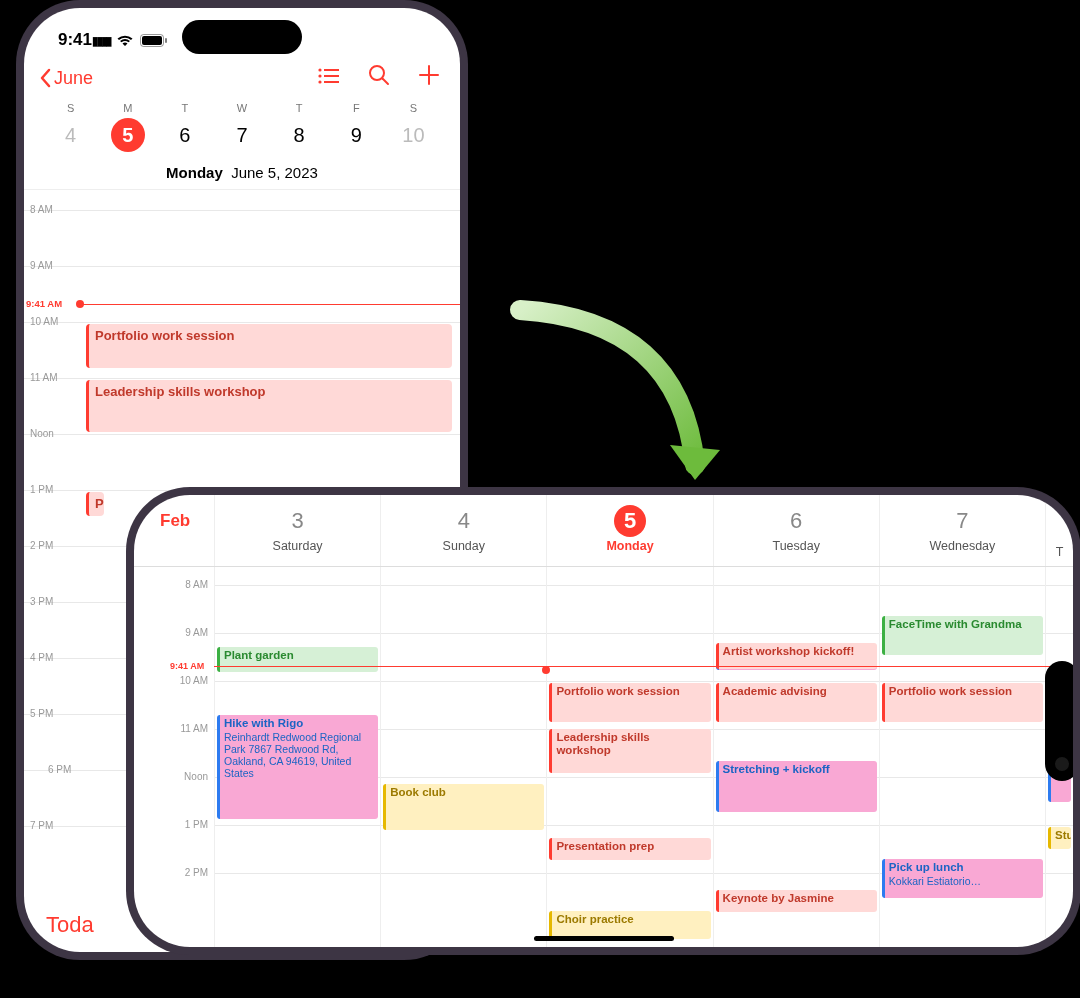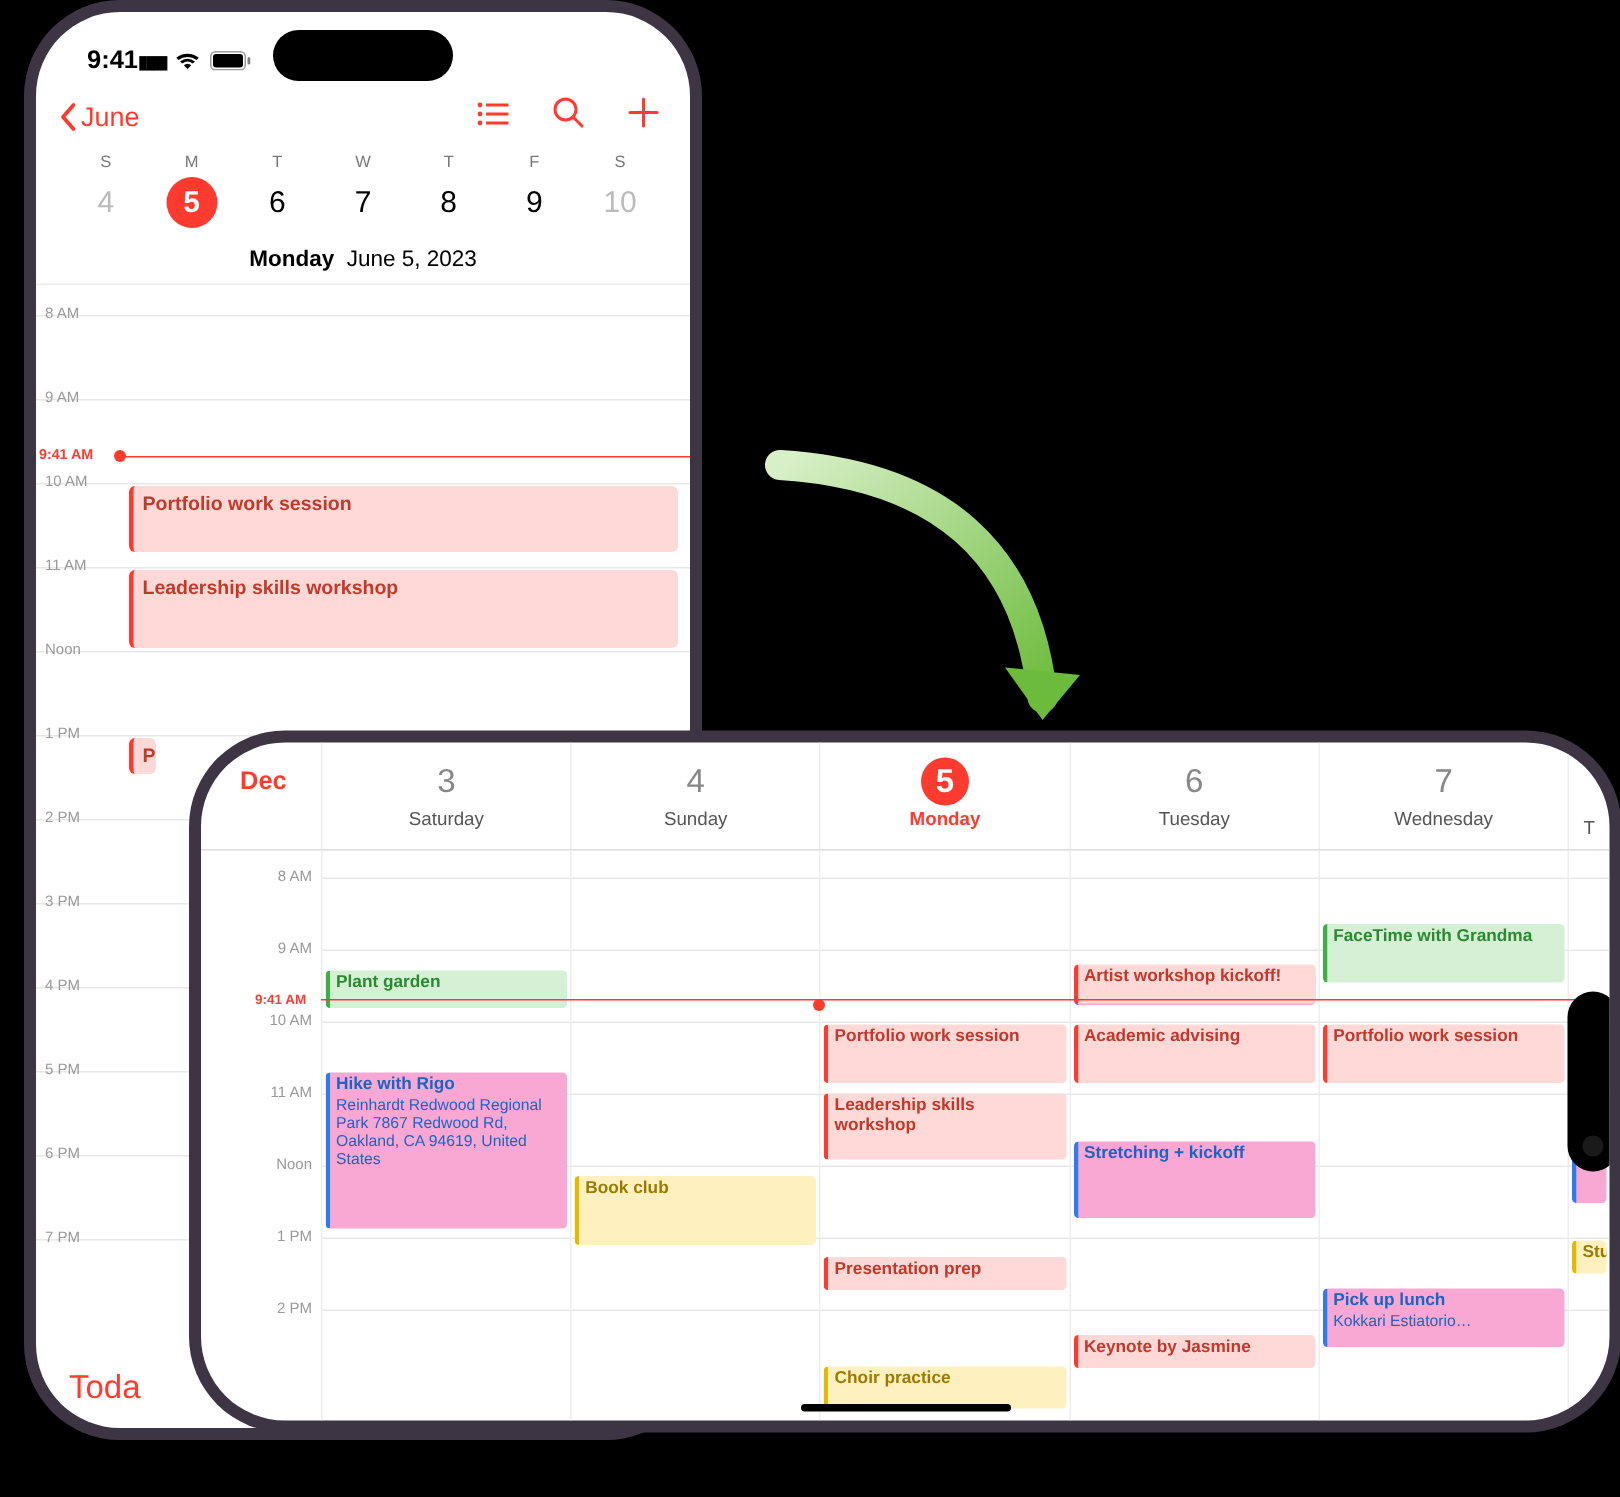--- a/index.html
+++ b/index.html
@@ -411,21 +411,21 @@
         <div class="hour-label" style="top: 300px;">1 PM</div>
         <div class="hour-row" style="top: 356px;"></div>
         <div class="hour-label" style="top: 356px;">2 PM</div>
         <div class="hour-row" style="top: 412px;"></div>
         <div class="hour-label" style="top: 412px;">3 PM</div>
         <div class="hour-row" style="top: 468px;"></div>
         <div class="hour-label" style="top: 468px;">4 PM</div>
         <div class="hour-row" style="top: 524px;"></div>
         <div class="hour-label" style="top: 524px;">5 PM</div>
         <div class="hour-row" style="top: 580px;"></div>
-        <div class="hour-label" style="top: 580px;">6 PM</div>
+        <div class="hour-label" style="top: 580px; margin-left: 18px;">6 PM</div>
         <div class="hour-row" style="top: 636px;"></div>
         <div class="hour-label" style="top: 636px;">7 PM</div>
         <div class="now-line" style="top: 114.267px;">
           <div class="now-dot"></div>
         </div>
         <div class="now-label" style="top: 114.267px;">9:41 AM</div>
         <div class="event red" style="top: 134px; height: 43.6px;">Portfolio work session</div>
         <div class="event red" style="top: 190px; height: 52px;">Leadership skills workshop</div>
         <div class="event red" style="top: 302px; height: 24px; right: auto; width: 18px; padding-right: 0px;">P</div>
       </div>
@@ -445,21 +445,21 @@
     <path d="M 40 30 Q 200 40 215 185" stroke="url(#ag)" stroke-width="20" fill="none" stroke-linecap="round"></path>
     <path d="M 215 200 L 190 165 L 240 170 Z" fill="#6dbb3c"></path>
   </svg>
 </div>
 
 <div class="phone-landscape">
   <div class="screen">
     <div class="land-island"></div>
 
     <div class="land-header" id="l-header">
-      <div class="land-month">Dec</div>
+      <div class="land-month">Feb</div>
     <div class="land-day-head"><div class="land-day-num">3</div><div class="land-day-name">Saturday</div></div>
         <div class="land-day-head"><div class="land-day-num">4</div><div class="land-day-name">Sunday</div></div>
         <div class="land-day-head"><div class="land-day-num selected">5</div><div class="land-day-name selected">Monday</div></div>
         <div class="land-day-head"><div class="land-day-num">6</div><div class="land-day-name">Tuesday</div></div>
         <div class="land-day-head"><div class="land-day-num">7</div><div class="land-day-name">Wednesday</div></div>
         <div class="land-day-head slim">
           <div style="font-size:12.5px;color:#555;padding-top:40px">T</div>
         </div>
       </div>
 

